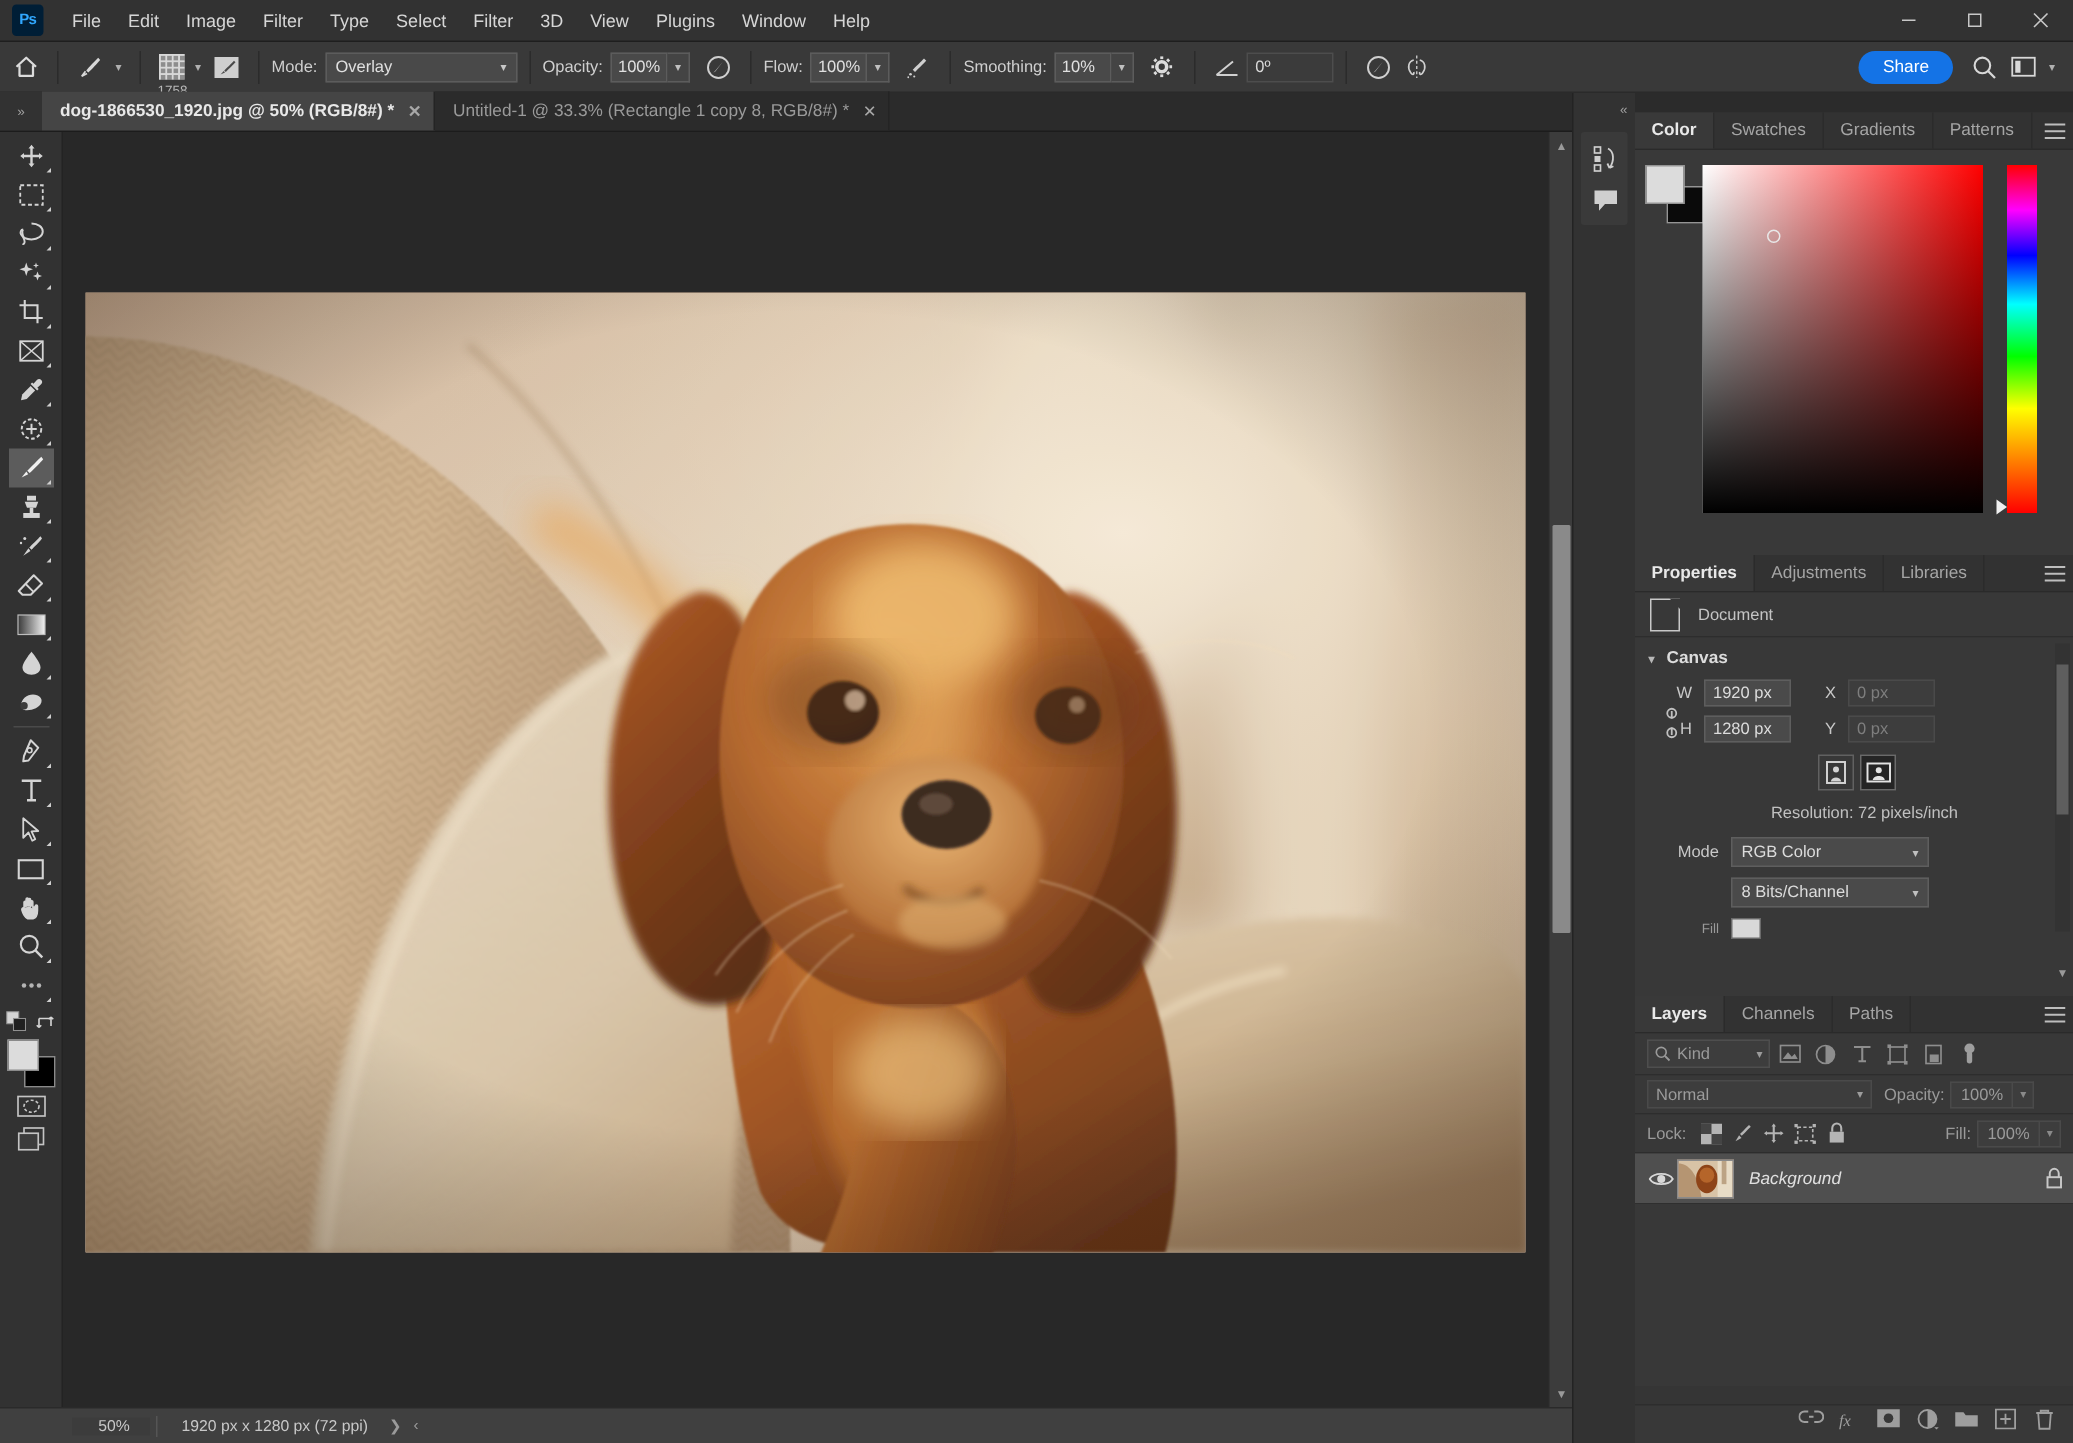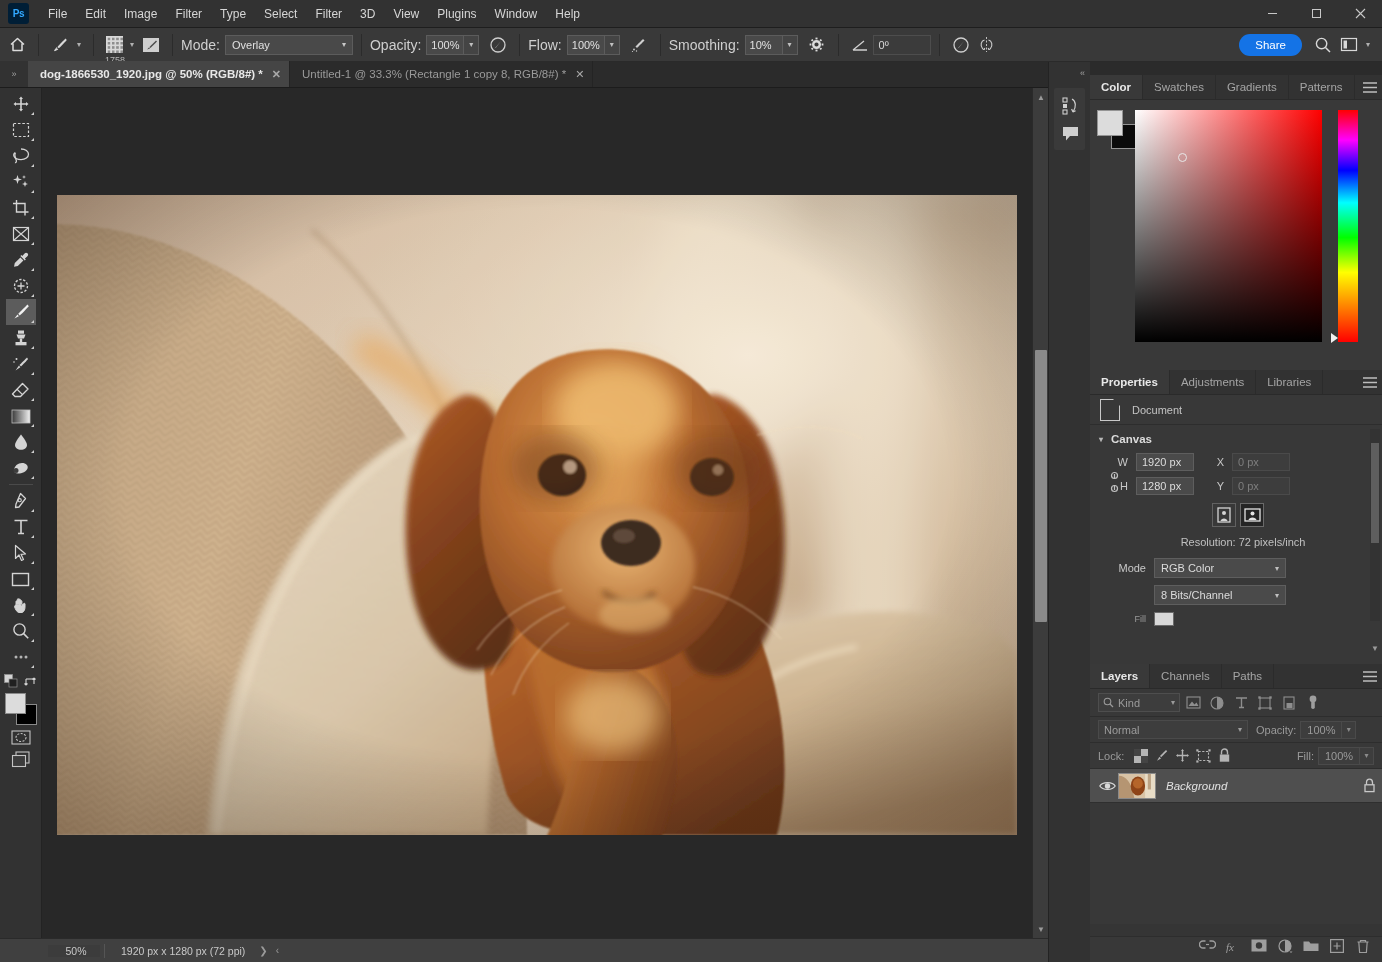--- a/index.html
+++ b/index.html
@@ -40,21 +40,21 @@
   .optionsbar {
     position: absolute; left: 0; top: 28px; width: 1382px; height: 34px;
     background: #393939; display: flex; align-items: center;
     border-bottom: 1px solid #2a2a2a; padding-left: 4px;
   }
   .ob-sep { width: 1px; height: 22px; background: #2b2b2b; margin: 0 8px; }
   .ob-icon {
     width: 26px; height: 26px; display: flex; align-items: center;
     justify-content: center; color: #d0d0d0;
   }
-  .ob-label { color: #cfcfcf; font-size: 14px; margin-right: 5px; white-space: nowrap; }
+  .ob-label { color: #cfcfcf; font-size: 11px; margin-right: 5px; white-space: nowrap; }
   .ob-chev { font-size: 8px; color: #b0b0b0; padding: 0 4px; }
   .brush-preset {
     display: flex; align-items: center; position: relative;
   }
   .brush-thumb {
     width: 24px; height: 22px; position: relative;
     display: flex; align-items: center; justify-content: center;
   }
   .brush-grid {
     width: 17px; height: 17px;

